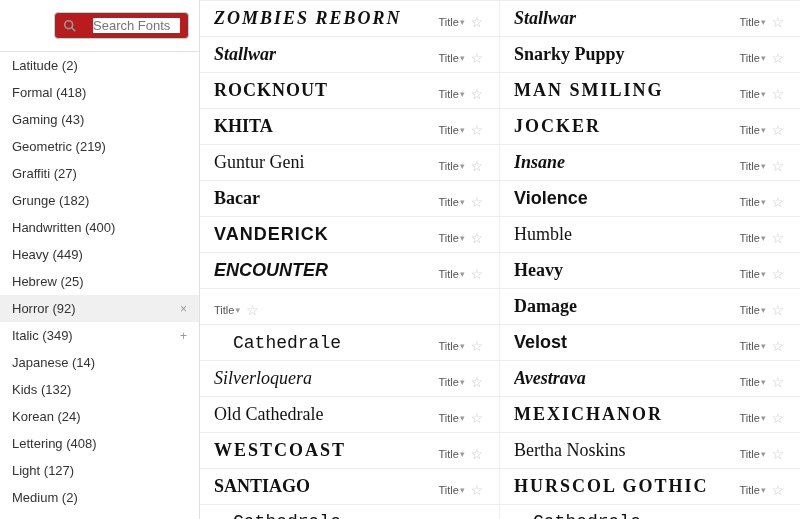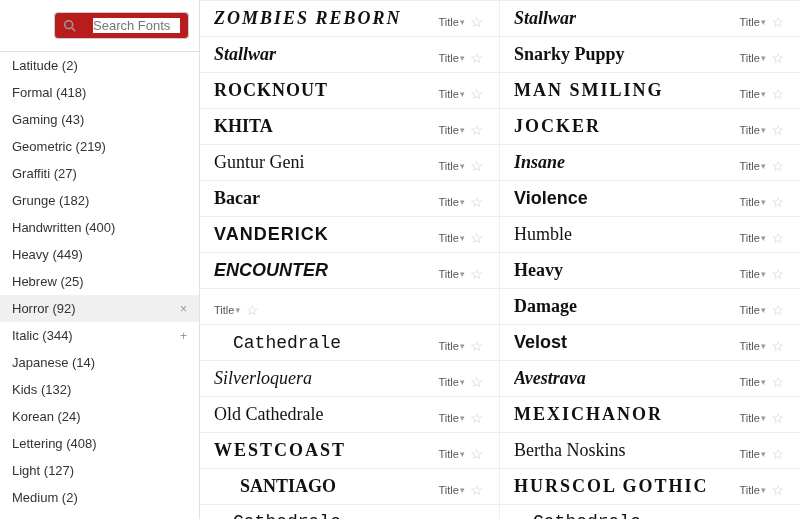--- a/index.html
+++ b/index.html
@@ -152,21 +152,21 @@
     .f-khita { font-weight: 900; font-family: serif; }
     .f-guntur { font-family: serif; }
     .f-bacar { font-weight: 700; font-family: serif; }
     .f-vanderick { font-weight: 900; letter-spacing: 1px; font-family: sans-serif; }
     .f-encounter { font-style: italic; font-weight: 700; font-family: Liberation Sans, sans-serif; }
     .f-blackrose { font-style: italic; font-weight: 900; font-family: serif; }
     .f-cathedrale { font-family: Liberation Mono, monospace; font-weight: 400; margin-left: 19px; }
     .f-silverloquera { font-style: italic; font-family: serif; }
     .f-oldcharlotte { font-family: serif; }
     .f-westcoast { font-weight: 900; letter-spacing: 2px; font-family: Liberation Serif, serif; }
-    .f-santiago { font-weight: 700; font-family: serif; margin-left: 26px; }
+    .f-santiago { font-weight: 700; font-family: serif; }
     .f-blackhead { font-weight: 900; font-family: Liberation Sans, sans-serif; }
 
     
     #main::-webkit-scrollbar, #category-list::-webkit-scrollbar { width: 6px; }
     #main::-webkit-scrollbar-thumb, #category-list::-webkit-scrollbar-thumb { background: #ccc; border-radius: 3px; }
     #main::-webkit-scrollbar-track, #category-list::-webkit-scrollbar-track { background: transparent; }
   </style>
 </head>
 <body>
 
@@ -206,21 +206,21 @@
         <span>Heavy (449)</span>
       </div>
       <div class="category-item">
         <span>Hebrew (25)</span>
       </div>
       <div class="category-item active">
         <span>Horror (92)</span>
         <span class="category-action">×</span>
       </div>
       <div class="category-item">
-        <span>Italic (344)</span>
+        <span>Italic (349)</span>
         <span class="category-action">+</span>
       </div>
       <div class="category-item">
         <span>Japanese (14)</span>
       </div>
       <div class="category-item">
         <span>Kids (132)</span>
       </div>
       <div class="category-item">
         <span>Korean (24)</span>

